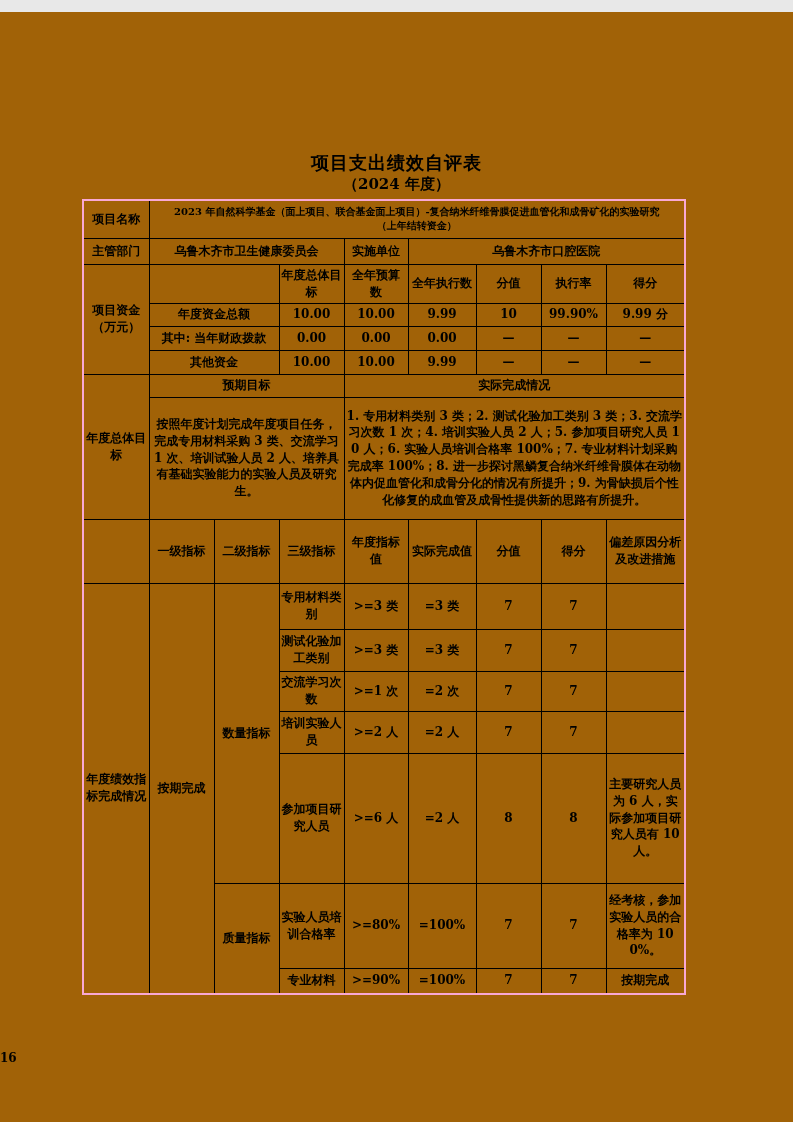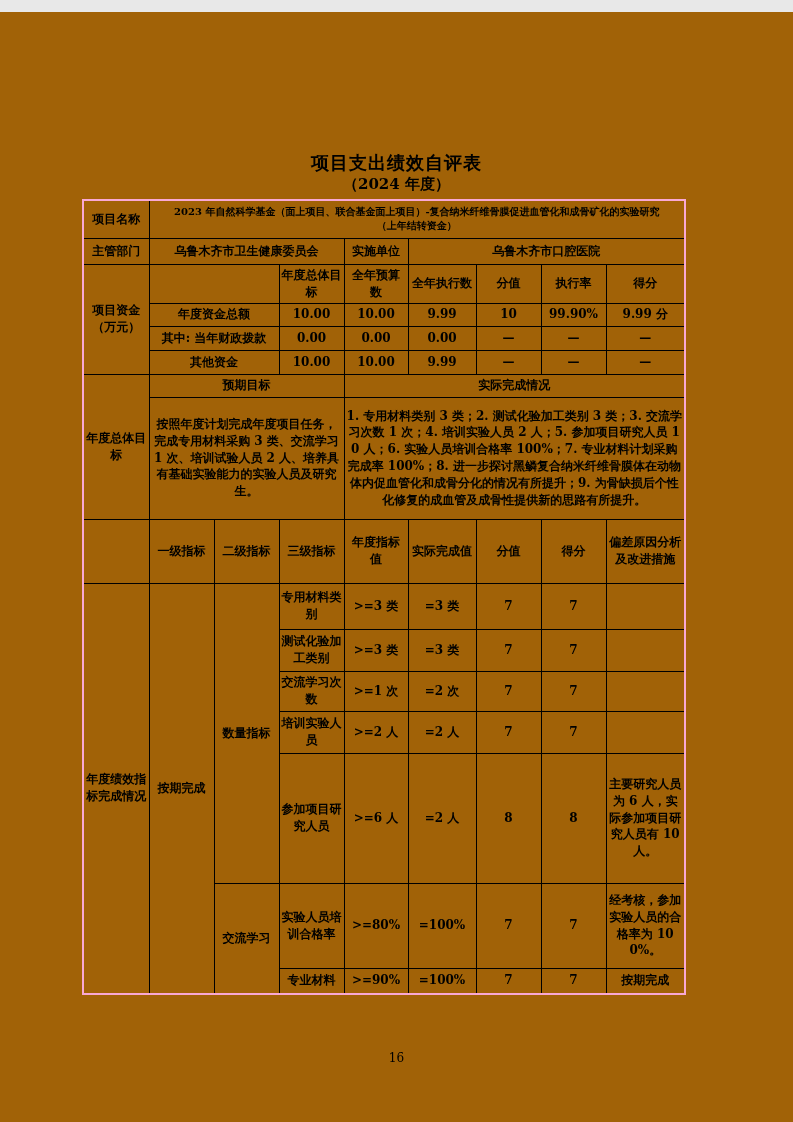--- a/index.html
+++ b/index.html
@@ -29,21 +29,21 @@
   .pre { white-space:pre-line; }
   .small { font-size:10px; line-height:1.55; }
   .just { text-align:justify; padding:4px 8px; line-height:20px; }
   .dev  { padding:2px 4px; line-height:19px; }
   .r-a{height:38px} .r-b{height:26px} .r-c{height:39px} .r-d{height:23px}
   .r-e{height:24px} .r-f{height:24px} .r-g{height:23px} .r-h{height:122px}
   .r-i{height:64px} .r-j{height:46px} .r-k{height:42px} .r-l{height:40px}
   .r-m{height:42px} .r-n{height:130px} .r-o{height:85px} .r-p{height:26px}
   .footer {
     position:absolute; top:1039px; left:0; width:100%;
-    text-align:center; font-size:12px; font-weight:400;
+    text-align:left; font-size:12px; font-weight:700;
   }
 </style>
 </head>
 <body>
 
 <div class="page">
 
   <div class="doc-title">项目支出绩效自评表</div>
   <div class="doc-subtitle">（2024 年度）</div>
 
@@ -181,21 +181,21 @@
     <tr class="r-n">
       <td>参加项目研究人员</td>
       <td>&gt;=6 人</td>
       <td>=2 人</td>
       <td>8</td>
       <td>8</td>
       <td class="dev">主要研究人员为 6 人，实际参加项目研究人员有 10 人。</td>
     </tr>
 
     <tr class="r-o">
-      <td rowspan="2">交流学习</td>
+      <td rowspan="2">质量指标</td>
       <td>实验人员培训合格率</td>
       <td>&gt;=80%</td>
       <td>=100%</td>
       <td>7</td>
       <td>7</td>
       <td class="dev">经考核，参加实验人员的合格率为 100%。</td>
     </tr>
 
     <tr class="r-p">
       <td>专业材料</td>

